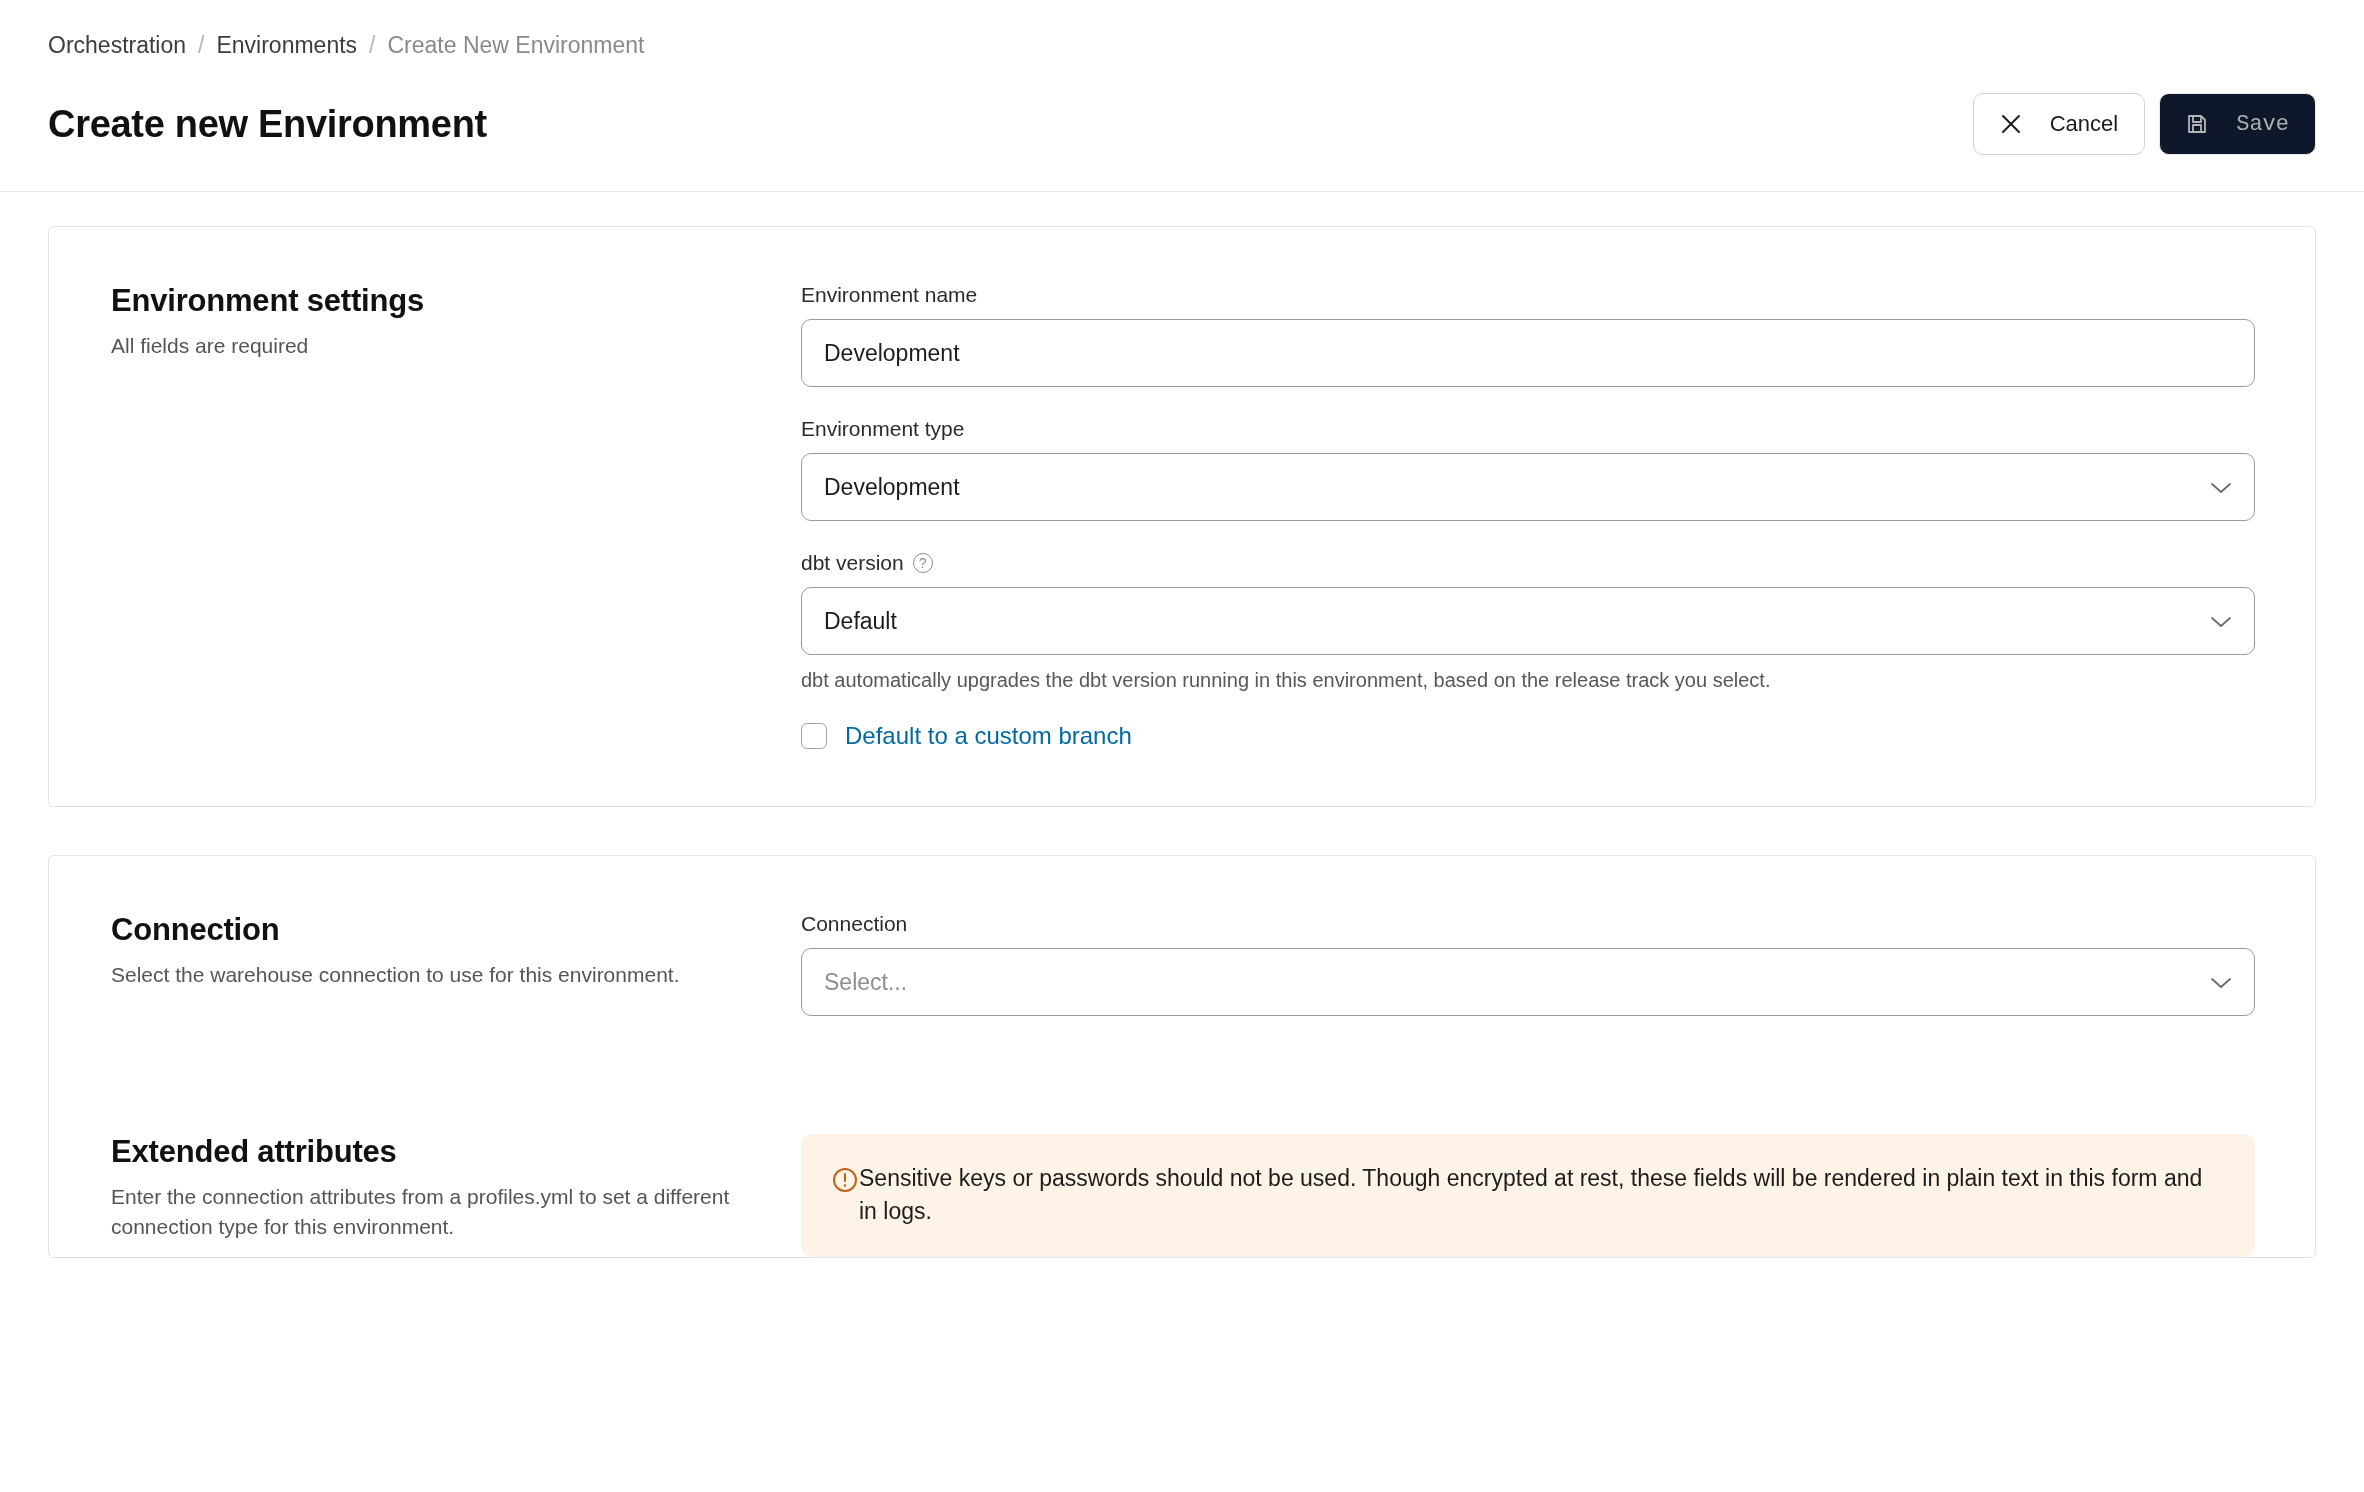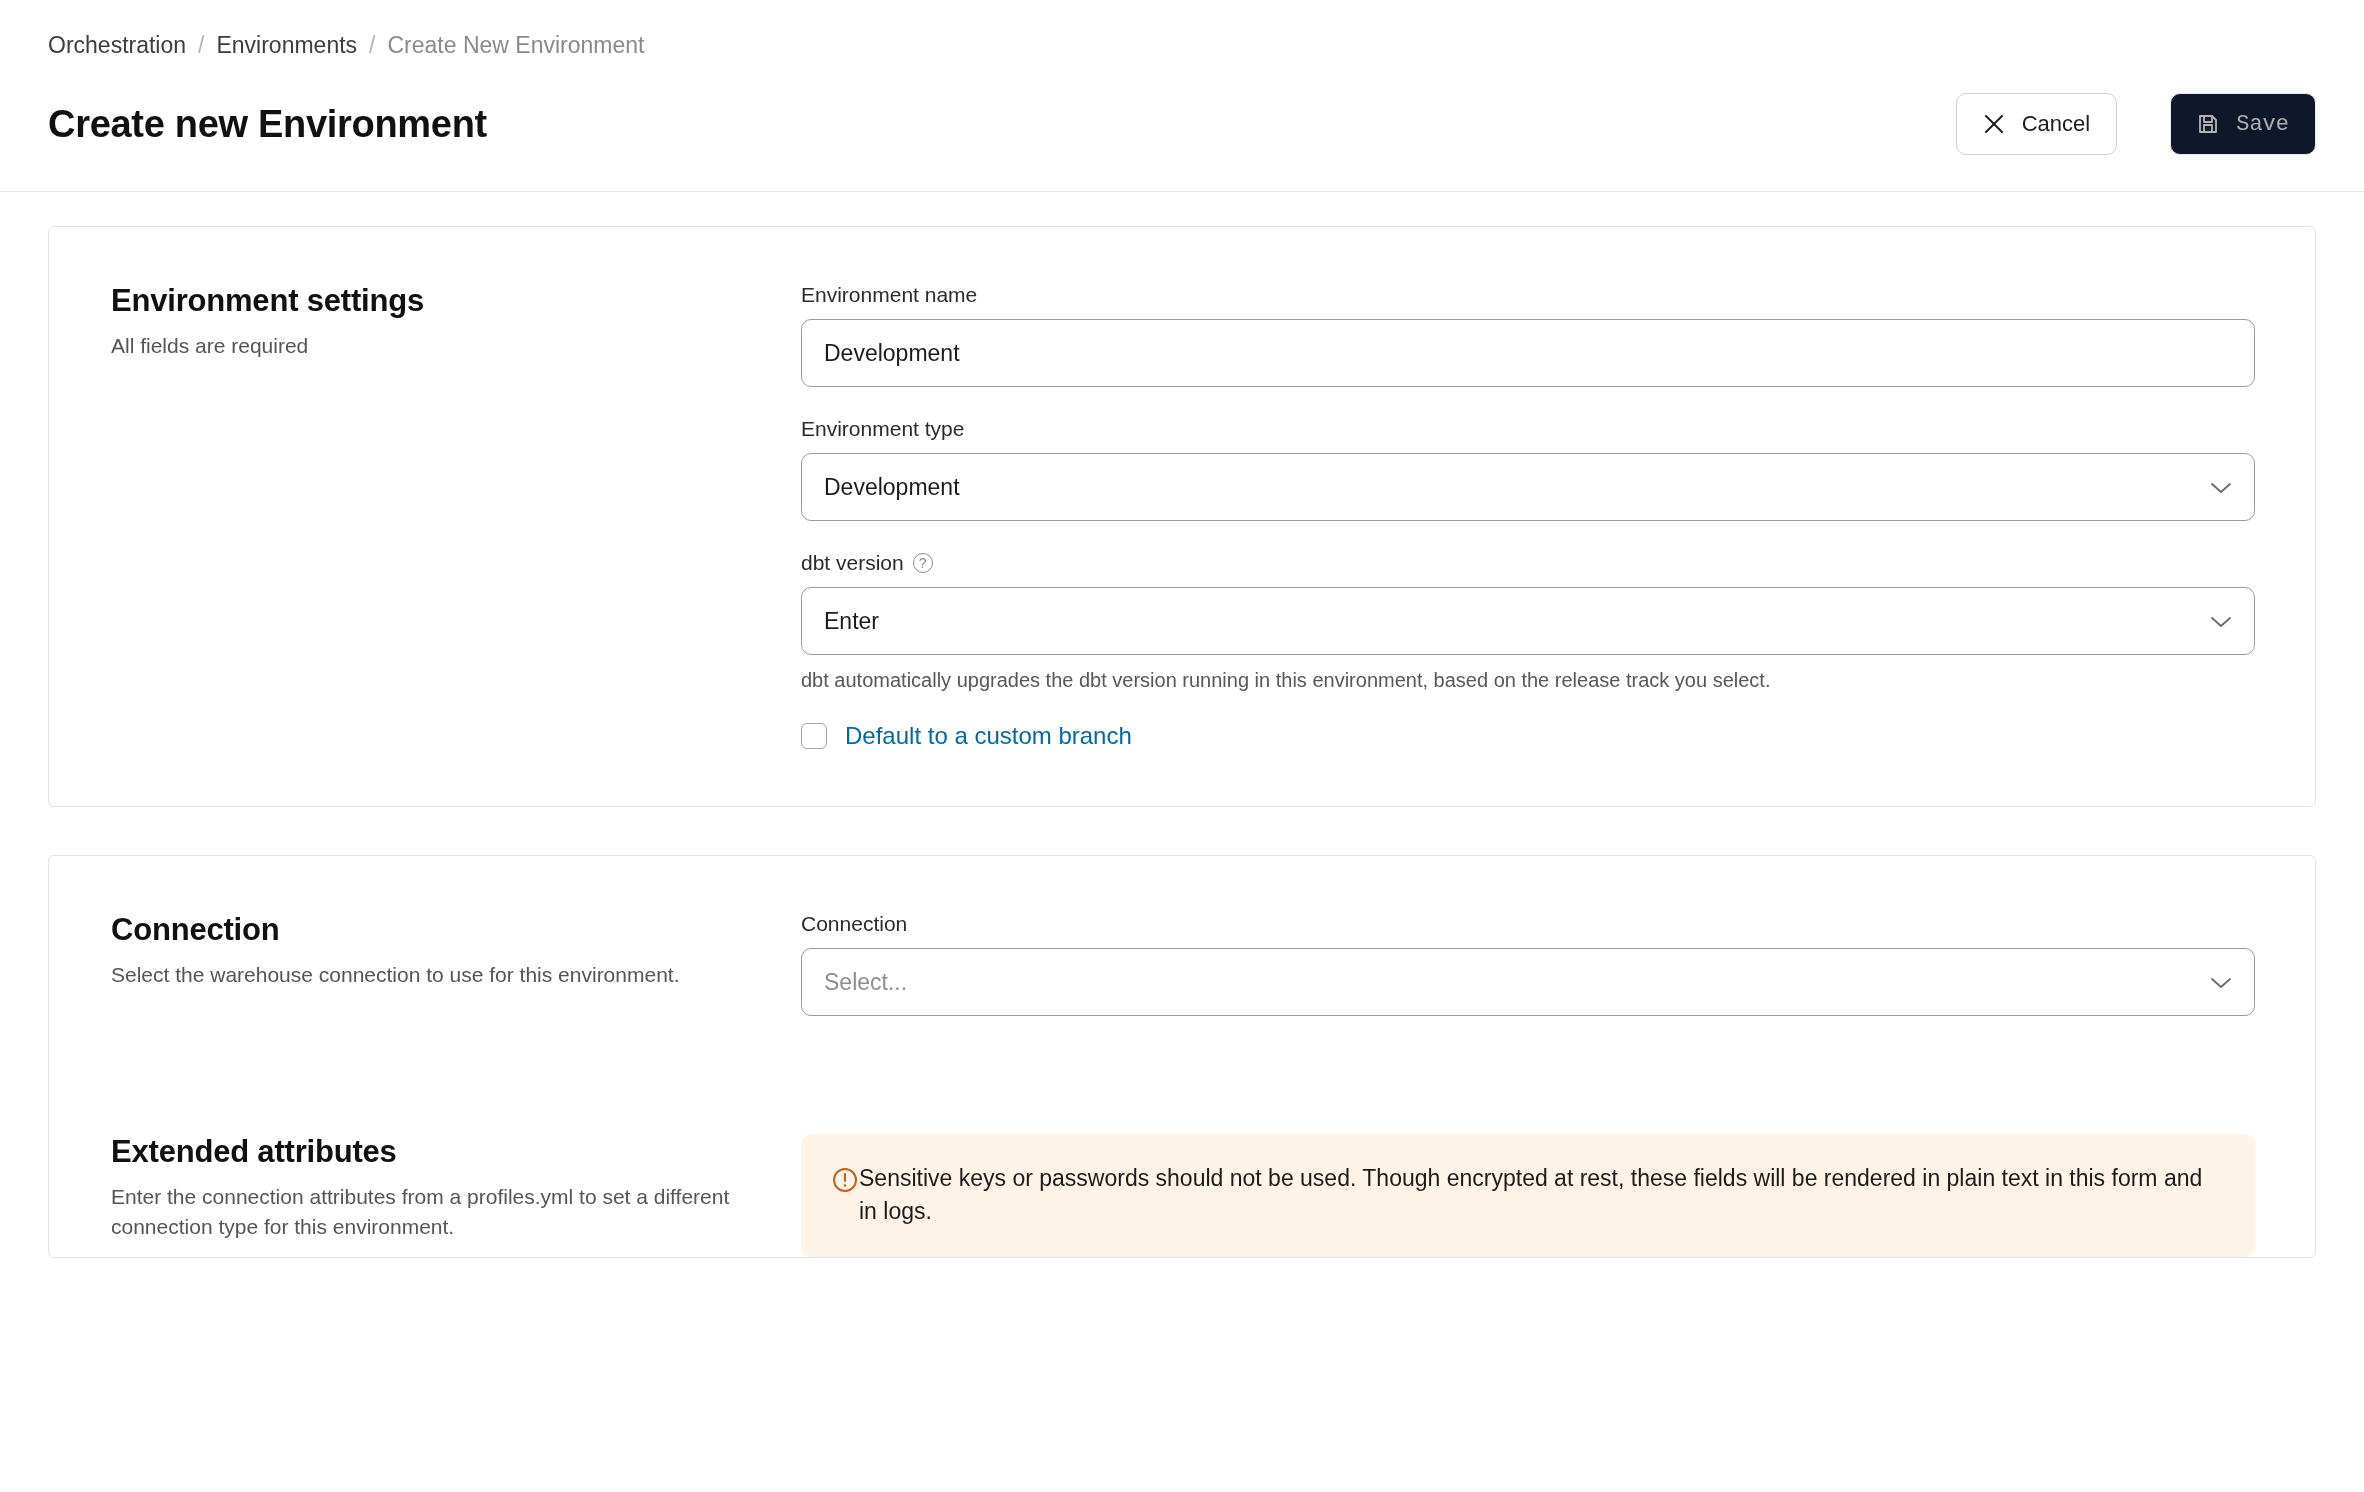--- a/index.html
+++ b/index.html
@@ -41,30 +41,29 @@
     font-size: 38px;
     font-weight: bold;
     letter-spacing: -0.3px;
     color: #111;
   }
   .actions { display: flex; align-items: center; gap: 14px; }
 
   .btn {
     display: inline-flex;
     align-items: center;
-    gap: 17px;
+    gap: 28px;
     height: 62px;
     padding: 0 26px;
     border-radius: 10px;
     font-size: 22px;
     background: #ffffff;
     border: 1px solid #d2d2d2;
     color: #1c1c1c;
     cursor: pointer;
-    margin-left: 39px;
   }
   .btn.disabled {
     background: #0f172a;
     border-color: #eaeaea;
     color: #aeaeae;
     cursor: default;
     font-family: Liberation Mono, monospace;
   }
   .btn svg { display: block; }
 
@@ -246,21 +245,21 @@
           </span>
         </div>
       </div>
 
       <div class="field">
         <div class="field-label">
           <span>dbt version</span>
           <span class="help-icon">?</span>
         </div>
         <div class="select">
-          <span>Enter</span>
+          <span>Default</span>
           <span class="chev">
             <svg width="22" height="14" viewBox="0 0 22 14" fill="none" stroke="#6b6b6b" stroke-width="1.8" stroke-linecap="round" stroke-linejoin="round">
                 <polyline points="2,3 11,11 20,3"></polyline>
               </svg>
           </span>
         </div>
         <div class="hint">dbt automatically upgrades the dbt version running in this environment, based on the release track you select.</div>
       </div>
 
       <div class="checkbox-row">

